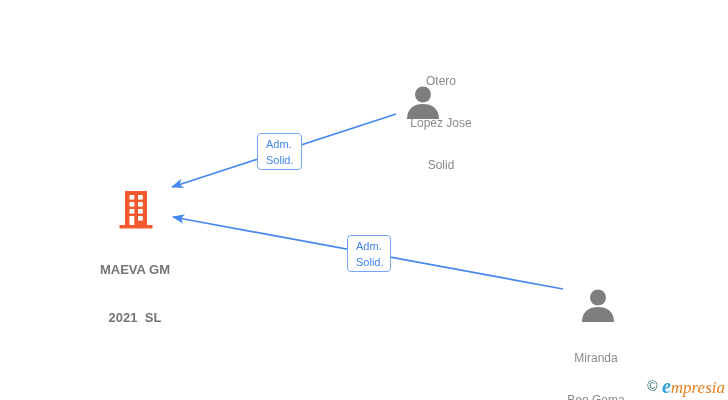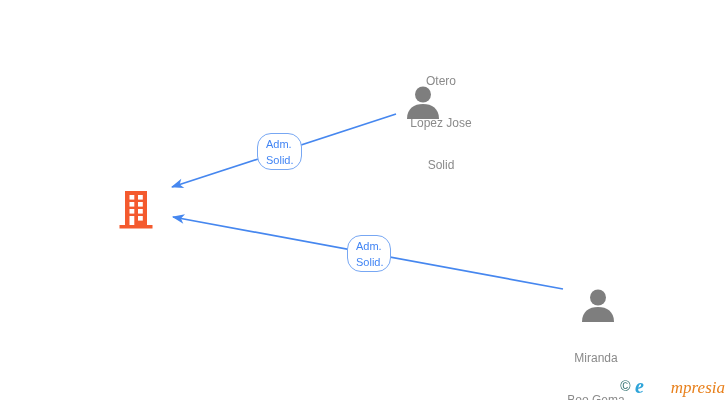--- a/index.html
+++ b/index.html
@@ -53,21 +53,21 @@
     white-space: pre;
   }
   .bld-body { fill: var(--building_orange, #f45a2e); }
   .bld-win  { fill: #ffffff; }
 
   .edge-label {
     position: absolute;
     z-index: 3;
     background: #ffffff;
     border: 1.5px solid var(--label_border, #77a7f3);
-    border-radius: 14px;
+    border-radius: 4px;
     color: var(--label_text, #4285f4);
     font-size: 11px;
     line-height: 16px;
     padding: 2px 0 2px 8px;
     box-sizing: border-box;
   }
 
   .watermark {
     position: absolute;
     right: 3px;
@@ -85,21 +85,20 @@
     font-style: italic;
   }
   .wm-e {
     color: var(--brand_e, #2ea4d9);
     font-size: 20px;
     font-weight: bold;
   }
   .wm-rest {
     color: var(--brand_rest, #e8801c);
     font-size: 17px;
-    margin-left: 27px;
   }
 </style>
 </head>
 <body>
 
 <div class="canvas">
 
   <svg class="edges-svg" width="728" height="400">
     <defs>
       <marker id="arrowhead" viewBox="0 0 12 10" refX="11" refY="5" markerWidth="13" markerHeight="11" orient="auto" markerUnits="userSpaceOnUse">
@@ -129,20 +128,24 @@
       <rect class="bld-win" x="13.5" y="6" width="4.8" height="4.6"></rect>
       <rect class="bld-win" x="22" y="6" width="4.8" height="4.6"></rect>
       <rect class="bld-win" x="13.5" y="13" width="4.8" height="4.6"></rect>
       <rect class="bld-win" x="22" y="13" width="4.8" height="4.6"></rect>
       <rect class="bld-win" x="13.5" y="20" width="4.8" height="4.6"></rect>
       <rect class="bld-win" x="22" y="20" width="4.8" height="4.6"></rect>
       <rect class="bld-win" x="13.5" y="27" width="4.8" height="9"></rect>
       <rect class="bld-win" x="22" y="27" width="4.8" height="4.6"></rect>
     </svg>
   </div>
+  <div class="company-label" style="left:135px; top:230px;">
+    <div>MAEVA GM</div>
+    <div>2021  SL</div>
+  </div>
 
   <div class="node" style="left:579px; top:289px;">
     <svg class="person-icon-svg" width="38" height="33" viewBox="0 0 38 33">
       <circle cx="19" cy="8.5" r="8"></circle>
       <path d="M3 33 C3 22.5 10 18 19 18 C28 18 35 22.5 35 33 Z"></path>
     </svg>
   </div>
   <div class="name-label" style="left:596px; top:323px;">
     <div>Miranda</div>
     <div>Boo Gema</div>

